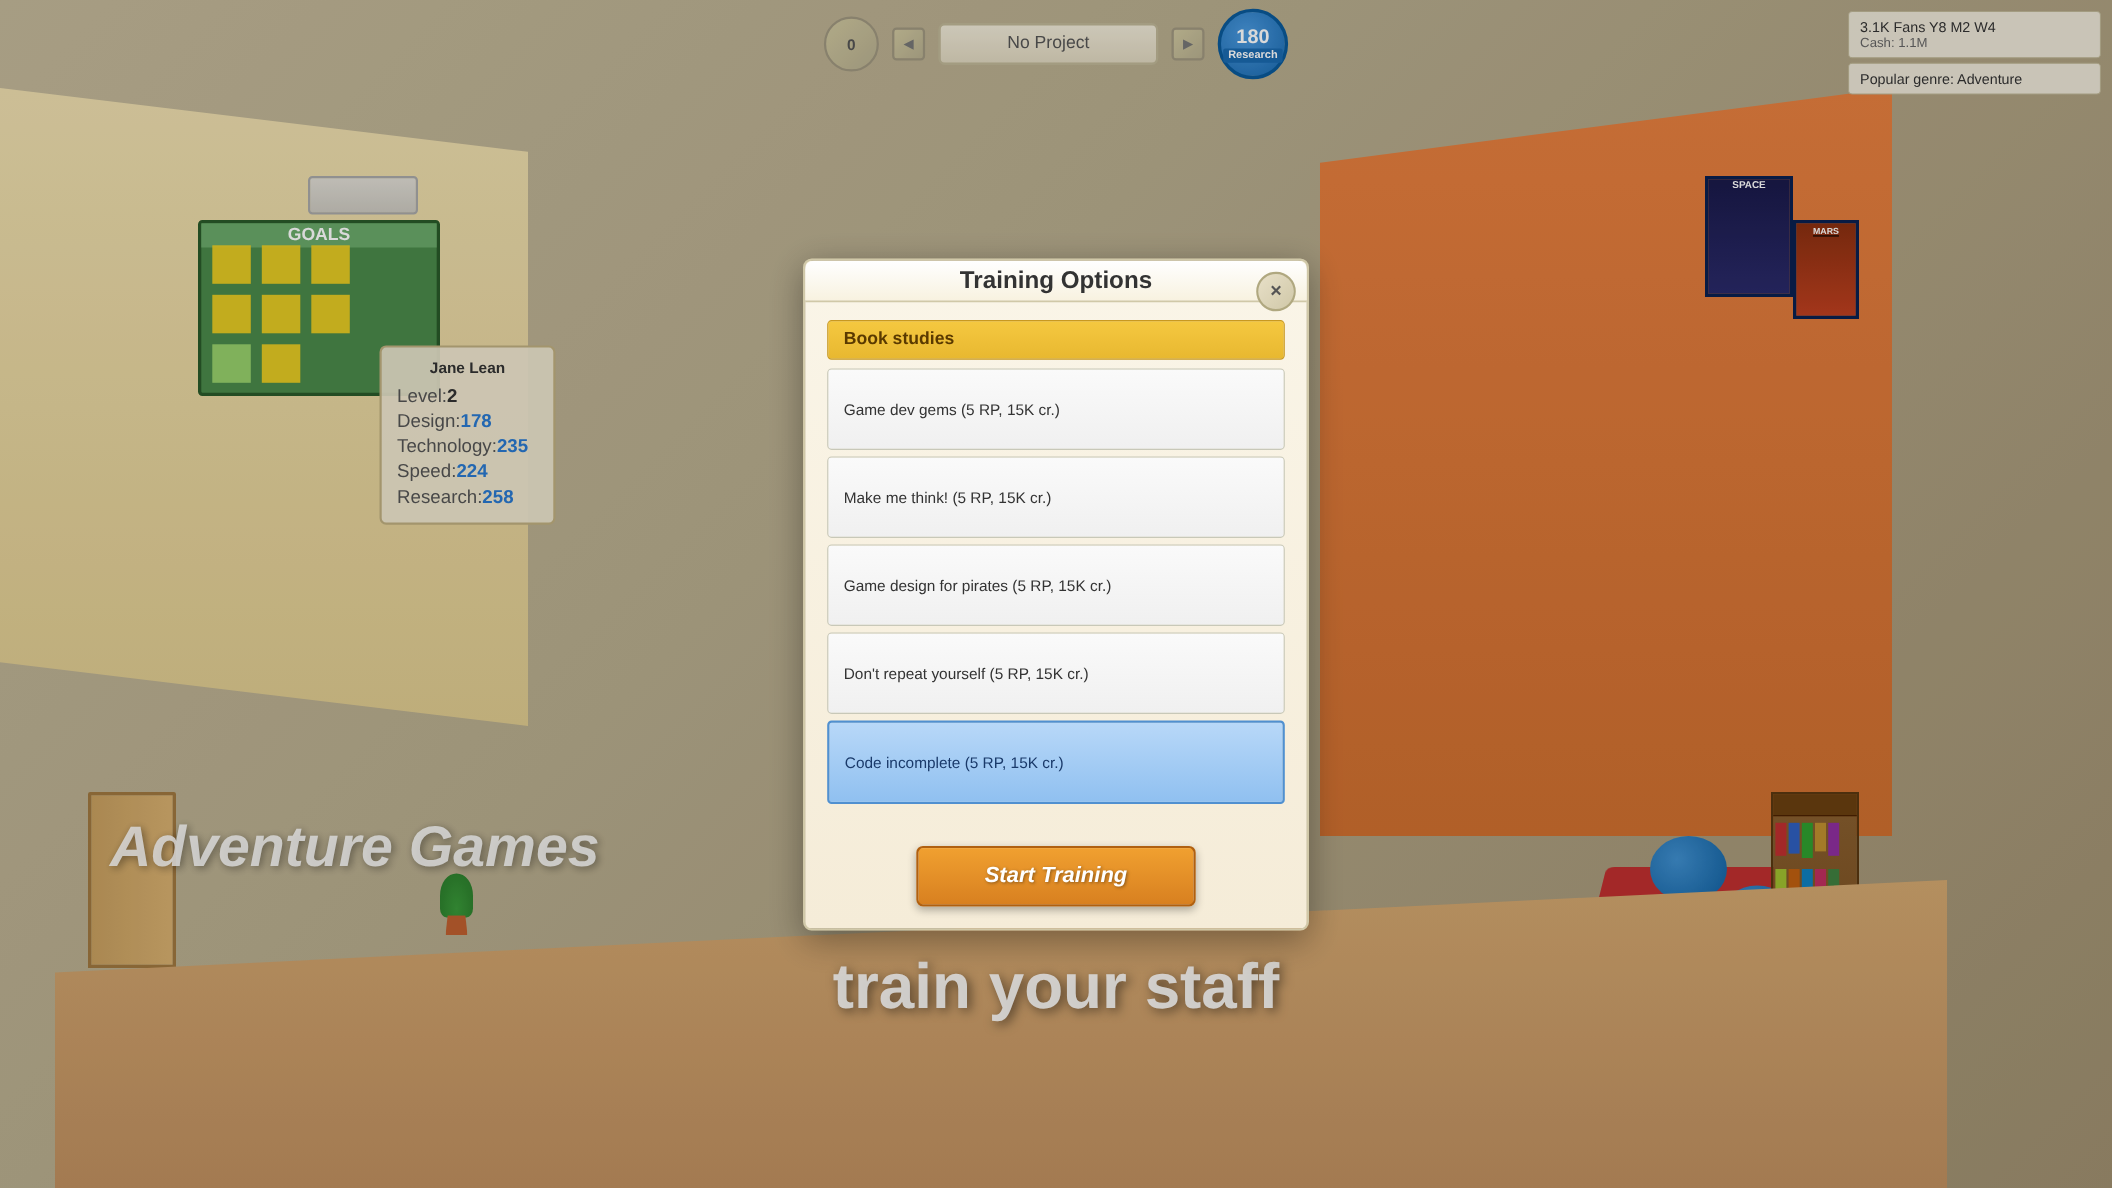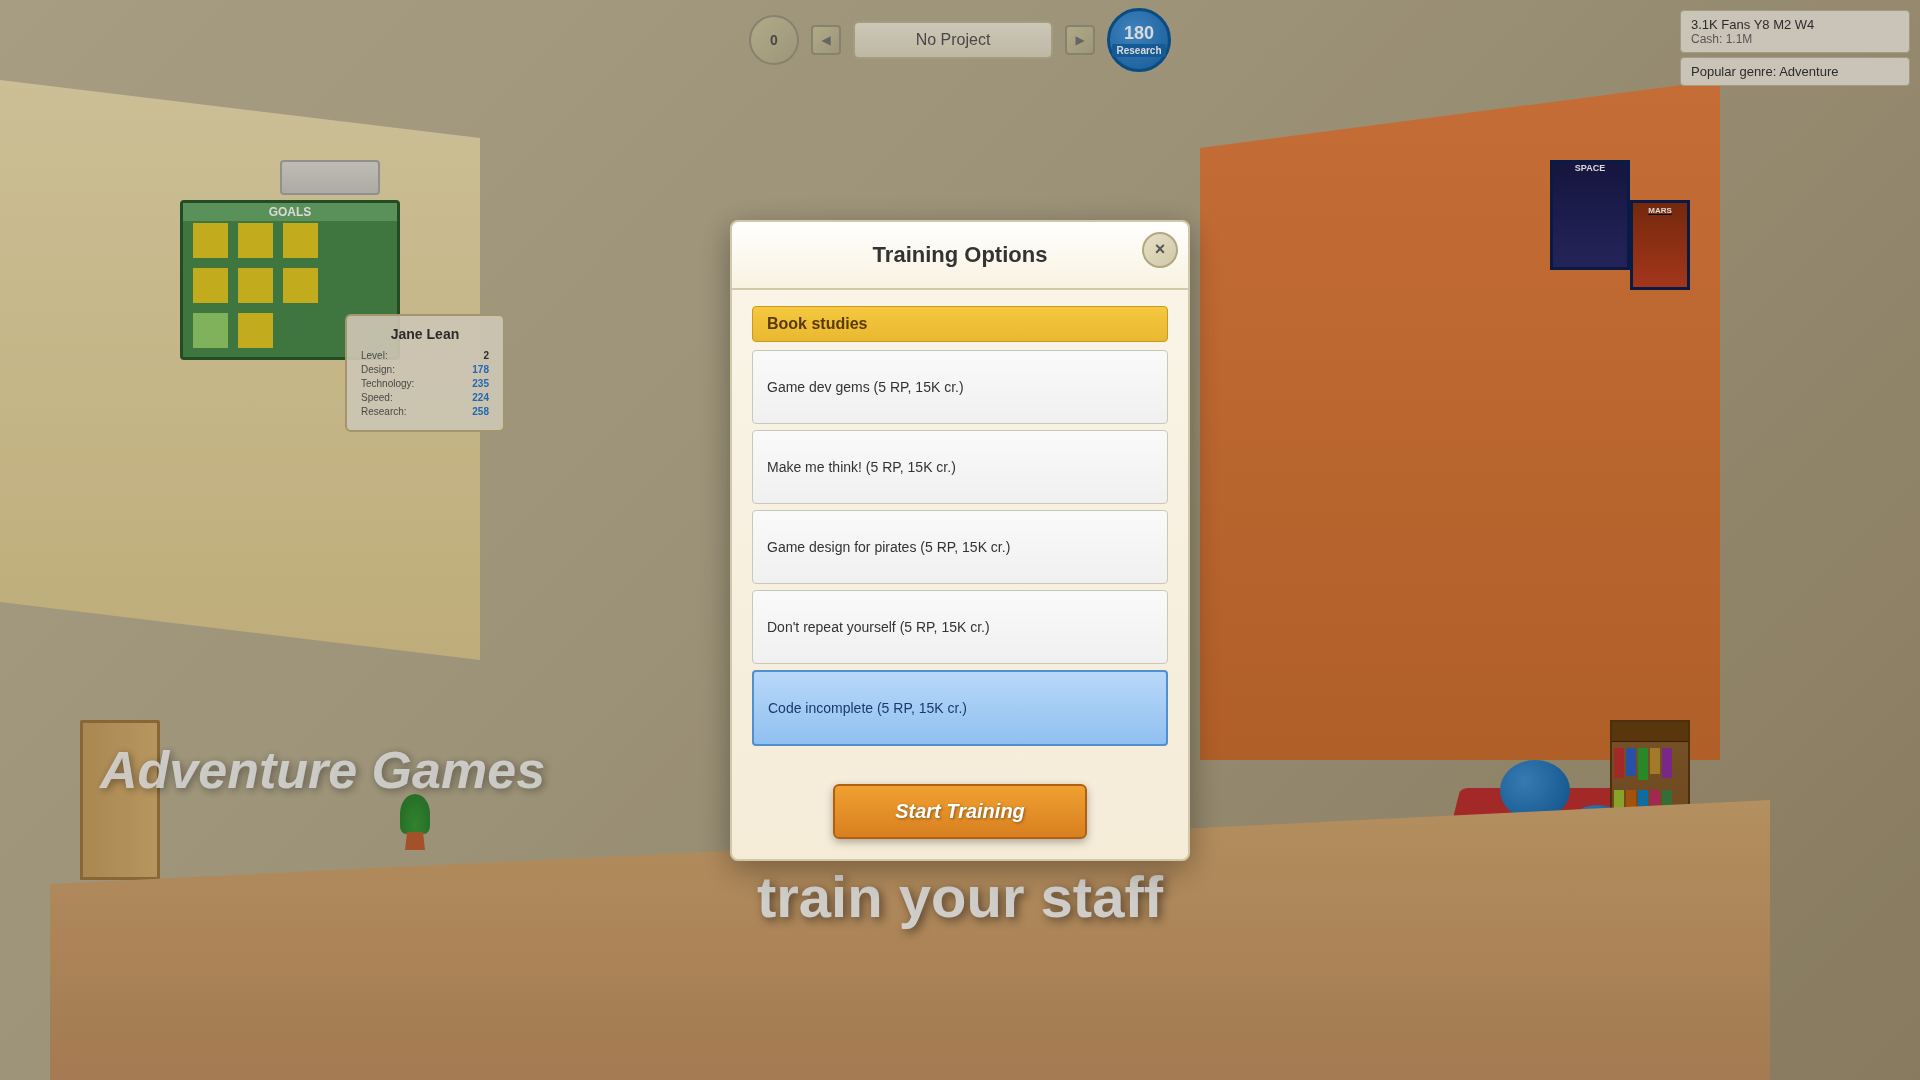--- a/index.html
+++ b/index.html
@@ -62,21 +62,21 @@
       height: 160px;
       background: #4a8a4a;
       border: 3px solid #2a5a2a;
       border-radius: 4px;
     }
 
     .goals-board-title {
       background: #6aaa6a;
       color: white;
       text-align: center;
-      font-size: 12px;
+      font-size: 16px;
       font-weight: bold;
       padding: 2px;
     }
 
     
     .sticky {
       position: absolute;
       width: 35px;
       height: 35px;
       background: #f5d020;
@@ -323,22 +323,22 @@
     .char-name {
       text-align: center;
       font-weight: bold;
       font-size: 14px;
       color: #333;
       margin-bottom: 8px;
     }
 
     .char-stat {
       display: flex;
-      justify-content: space-between;
-      font-size: 10px;
+      justify-content: flex-start;
+      font-size: 17px;
       margin-bottom: 3px;
     }
 
     .char-stat .label { color: #555; }
     .char-stat .value { color: #333; font-weight: bold; }
     .char-stat .value-blue { color: #2a7ad0; font-weight: bold; }
 
     
     .modal-overlay {
       position: absolute;
@@ -357,21 +357,21 @@
       width: 460px;
       padding: 0;
       position: relative;
       box-shadow: 0 8px 32px rgba(0,0,0,0.35);
     }
 
     .modal-header {
       background: linear-gradient(180deg, #ffffff 0%, #f8f2e0 100%);
       border-bottom: 2px solid #d0c8a8;
       border-radius: 8px 8px 0 0;
-      padding: 20px 20px;
+      padding: 5px 20px;
       text-align: center;
     }
 
     .modal-title {
       font-size: 22px;
       font-weight: bold;
       color: #333;
     }
 
     .modal-close {

